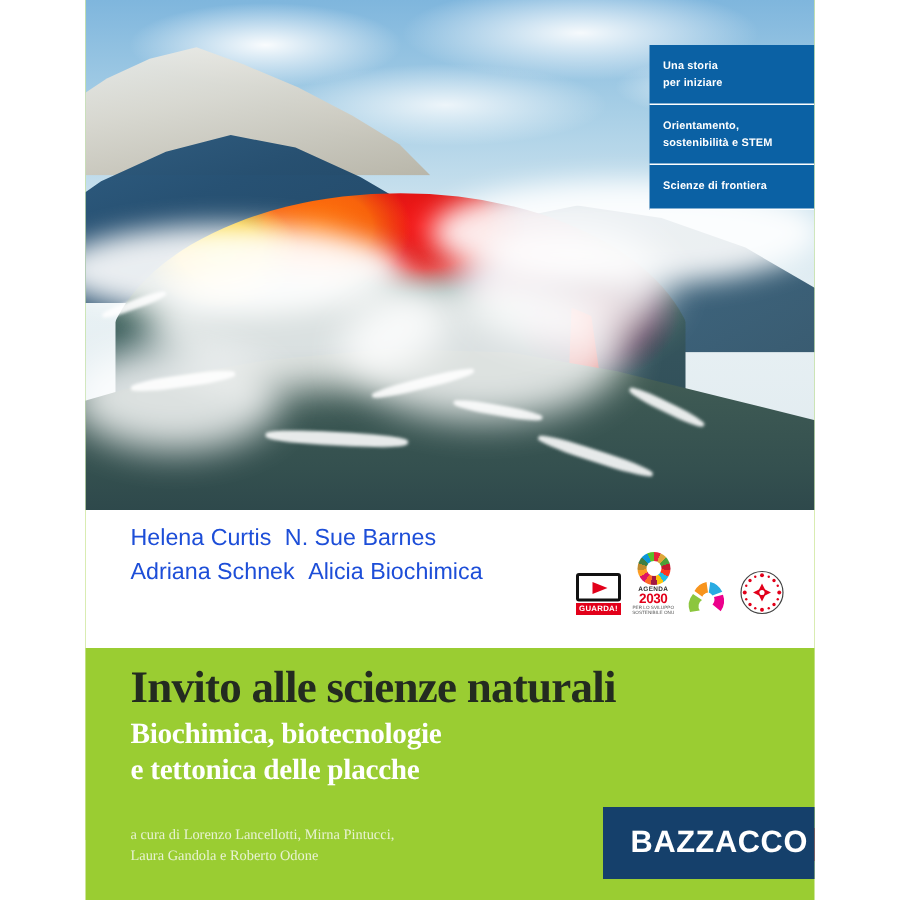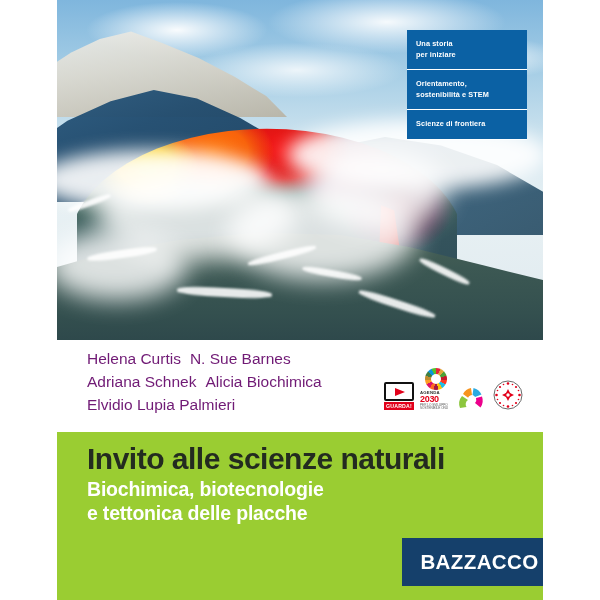--- a/index.html
+++ b/index.html
@@ -110,23 +110,23 @@
   .steam {
     position: absolute;
     background: rgba(255,255,255,.82);
     filter: blur(12px);
     border-radius: 50%;
   }
 
   
   .tabs {
     position: absolute;
-    right: 16px;
+    right: 0;
     top: 30px;
-    width: 120px;
+    width: 110px;
     z-index: 6;
   }
   .tab {
     background: #0b61a4;
     color: #ffffff;
     padding: 9px 8px 9px 9px;
     font-size: 7.3px;
     font-weight: bold;
     line-height: 1.45;
     border-bottom: 1px solid #ffffff;
@@ -146,21 +146,21 @@
     left: 0;
     top: 340px;
     width: 486px;
     height: 92px;
     background: #ffffff;
   }
   .authors {
     position: absolute;
     left: 30px;
     top: 8px;
-    color: #701a75;
+    color: #1d4ed8;
     font-size: 15.5px;
     line-height: 1.47;
     white-space: nowrap;
   }
   .authors .arow { display: block; }
   .authors .sp { display: inline-block; width: 9px; }
 
   
   .logos {
     position: absolute;
@@ -192,21 +192,21 @@
   .guarda-label {
     background: #e2001a;
     color: #fff;
     font-size: 5.2px;
     font-weight: bold;
     text-align: center;
     padding: 1.2px 0;
     letter-spacing: .2px;
     margin-top: 1px;
   }
-  .logo-agenda { width: 31px; }
+  .logo-agenda { width: 31px; text-align: center; }
   .agenda-ring {
     width: 22px; height: 22px;
     margin: 0 auto;
     border-radius: 50%;
     background: conic-gradient(
       #e5243b 0deg 24deg, #dda63a 24deg 48deg, #4c9f38 48deg 72deg,
       #c5192d 72deg 96deg, #ff3a21 96deg 120deg, #26bde2 120deg 144deg,
       #fcc30b 144deg 168deg, #a21942 168deg 192deg, #fd6925 192deg 216deg,
       #dd1367 216deg 240deg, #fd9d24 240deg 264deg, #bf8b2e 264deg 288deg,
       #3f7e44 288deg 312deg, #0a97d9 312deg 336deg, #56c02b 336deg 360deg);
@@ -227,20 +227,21 @@
   .logo-compass { width: 30px; height: 30px; }
 
   
   .title-area {
     position: absolute;
     left: 0;
     top: 432px;
     width: 486px;
     height: 128px;
     background: #9acd32;
+    font-family: Liberation Serif, serif;
   }
   .main-title {
     position: absolute;
     left: 30px;
     top: 10px;
     color: #232b20;
     font-size: 30px;
     font-weight: bold;
     letter-spacing: -.5px;
     white-space: nowrap;
@@ -351,23 +352,20 @@
     </div>
   </div>
 
   <div class="authors-band">
     <div class="authors">
       <span class="arow">
         <span>Helena Curtis</span><span class="sp"></span><span>N. Sue Barnes</span>
       </span>
       <span class="arow">
         <span>Adriana Schnek</span><span class="sp"></span><span>Alicia Biochimica</span>
-      </span>
-      <span class="arow">
-        <span>Elvidio Lupia Palmieri</span>
       </span>
     </div>
 
     <div class="logos">
 
       <div class="logo-guarda">
         <div class="guarda-screen">
           <div class="guarda-play"></div>
         </div>
         <div class="guarda-label">GUARDA!</div>
@@ -419,20 +417,24 @@
 
     </div>
   </div>
 
   <div class="title-area">
     <div class="main-title">Invito alle scienze naturali</div>
     <div class="subtitle">
       <span class="srow">Biochimica, biotecnologie</span>
       <span class="srow">e tettonica delle placche</span>
     </div>
+    <div class="curators">
+      <span class="crow">a cura di Lorenzo Lancellotti, Mirna Pintucci,</span>
+      <span class="crow">Laura Gandola e Roberto Odone</span>
+    </div>
   </div>
 
   <div class="pub-red"></div>
   <div class="pub-badge">
     <span>BAZZACCO</span>
   </div>
 
 </div>
 
 </body></html>

